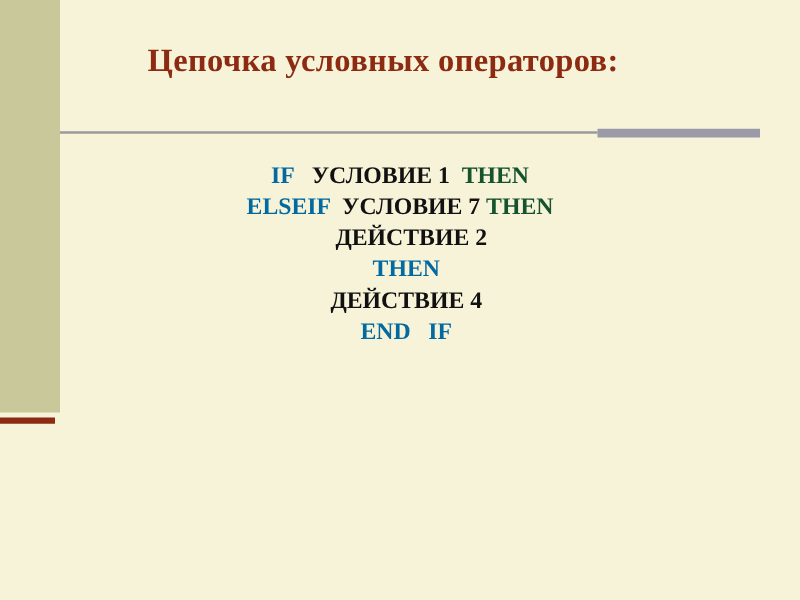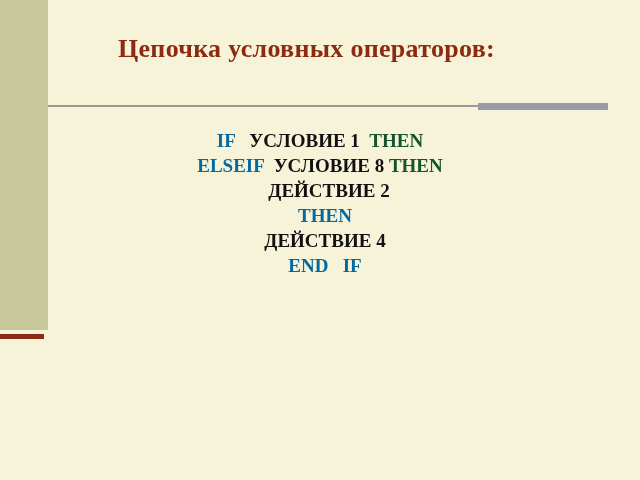--- a/index.html
+++ b/index.html
@@ -101,18 +101,18 @@
 
 <div class="slide-title">Цепочка условных операторов:</div>
 
 <div class="title-rule">
   <div class="thin"></div>
   <div class="thick"></div>
 </div>
 
 <div class="code-block">
     <div class="line ind1"><span class="kw">IF</span><span>   УСЛОВИЕ 1  </span><span class="kw-green">THEN</span></div>
-    <div class="line ind1"><span class="kw">ELSEIF</span><span>  УСЛОВИЕ 8 </span><span class="kw-green">THEN</span></div>
+    <div class="line ind1"><span class="kw">ELSEIF</span><span>  УСЛОВИЕ 7 </span><span class="kw-green">THEN</span></div>
     <div class="line ind2"><span>ДЕЙСТВИЕ 2</span></div>
     <div class="line ind3"><span class="kw">THEN</span></div>
     <div class="line ind3"><span>ДЕЙСТВИЕ 4</span></div>
     <div class="line ind3"><span class="kw">END   IF</span></div>
   </div>
 
 </body></html>

